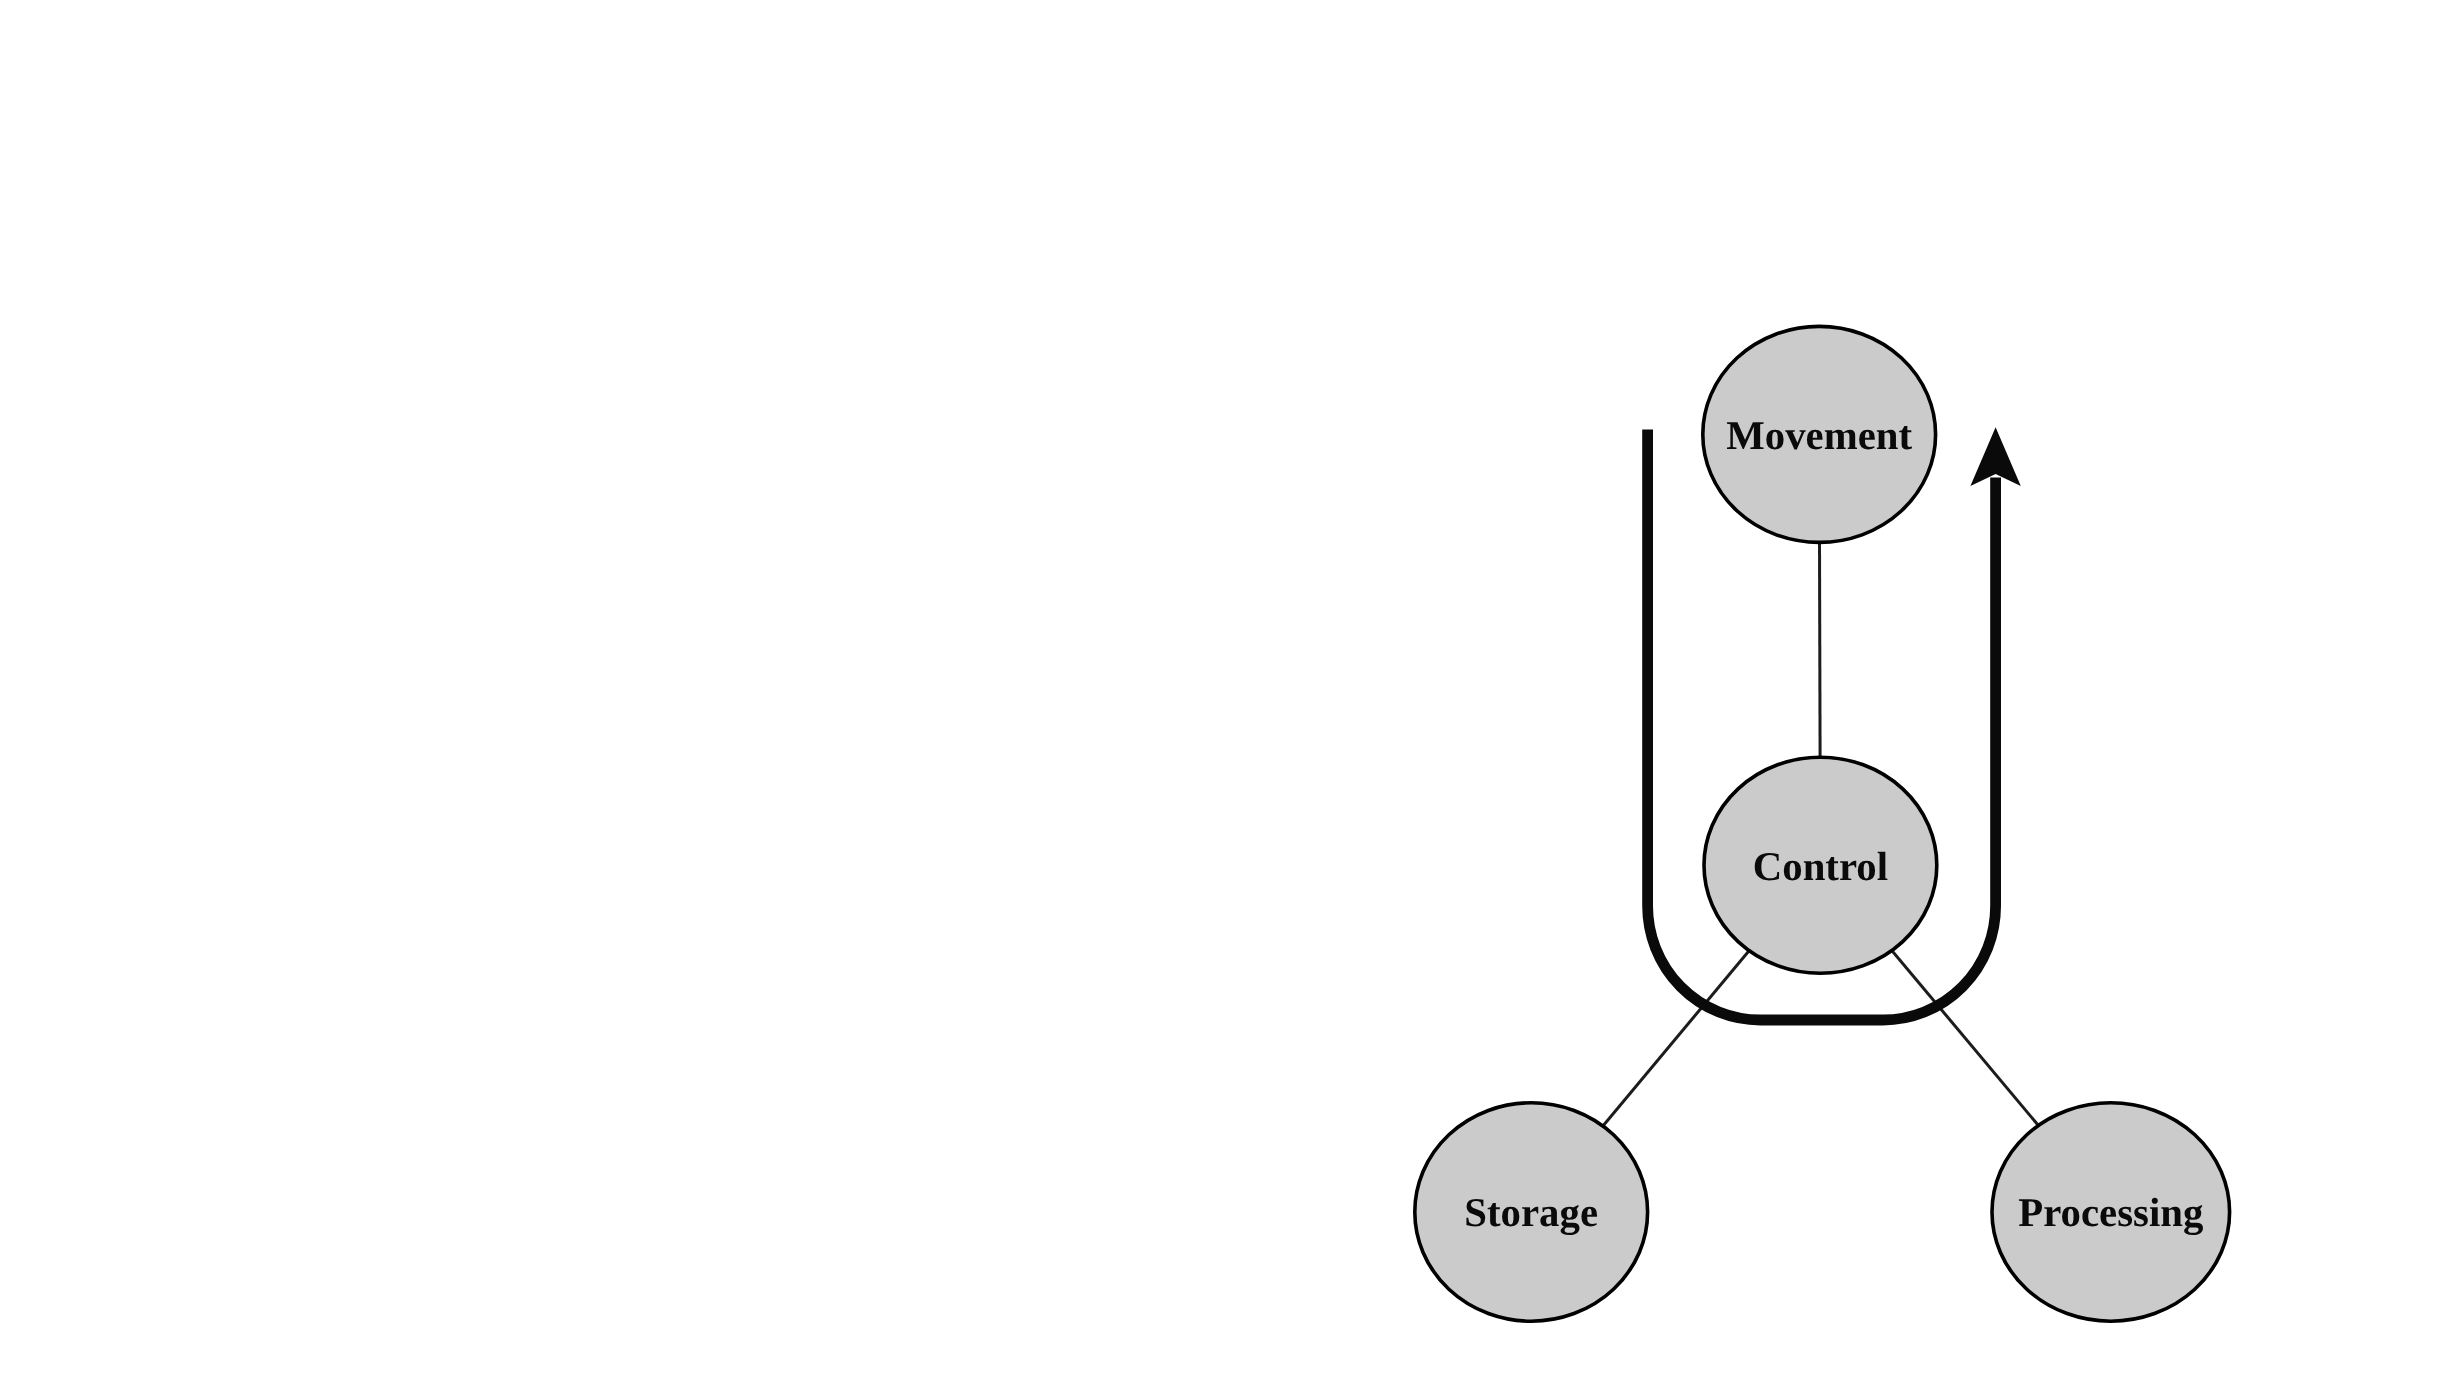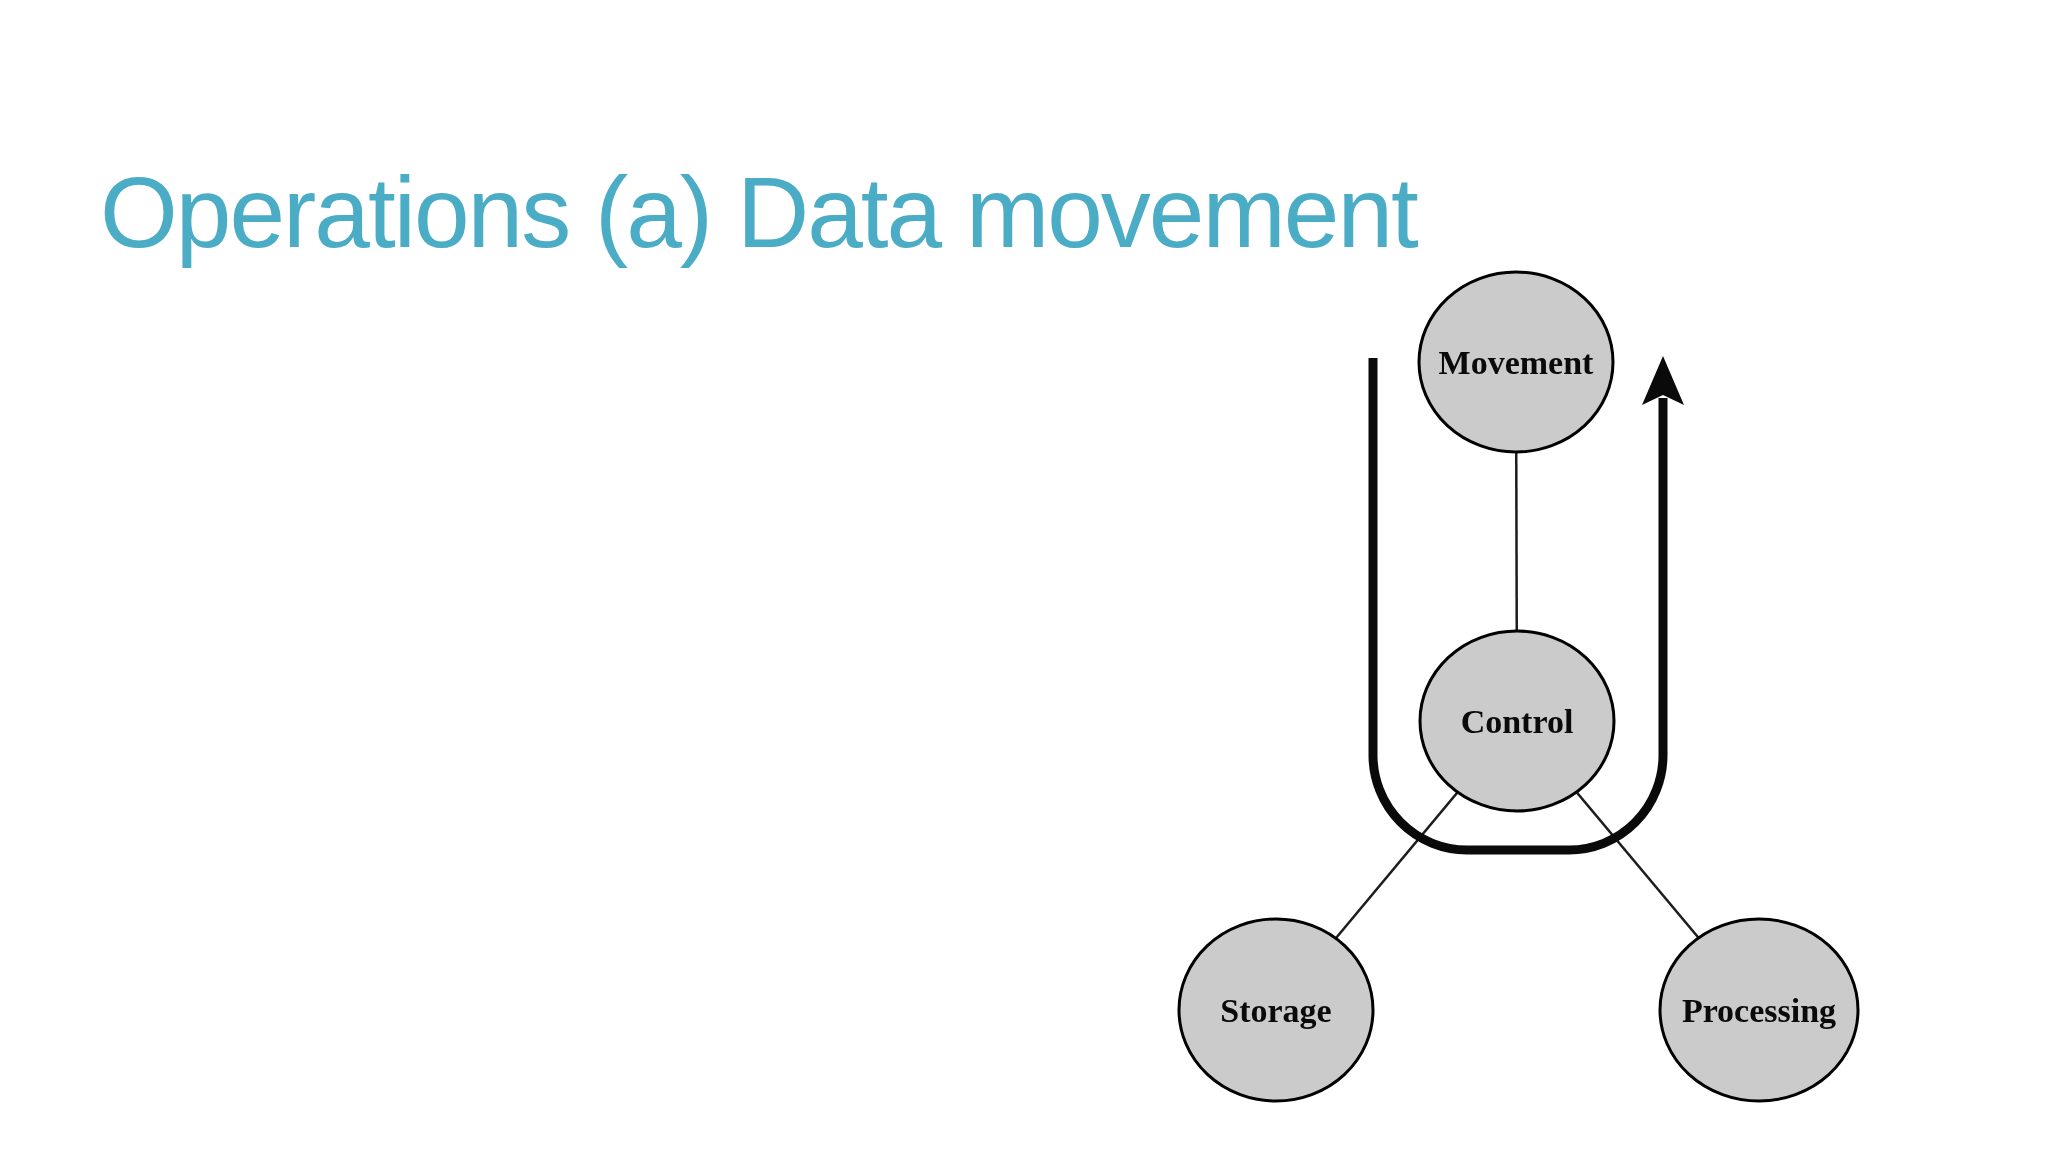--- a/index.html
+++ b/index.html
@@ -62,21 +62,20 @@
     font-size: 34px;
     fill: #0a0a0a;
     text-anchor: middle;
   }
 </style>
 </head>
 <body>
 
 <div class="slide">
 
-  <h1 class="slide-title">Operations (a) Data movement</h1>
 
   <svg class="diagram-svg" viewBox="0 0 2048 1152" xmlns="http://www.w3.org/2000/svg">
 
     <line class="edge-line" x1="1516" y1="362" x2="1517" y2="721"></line>
     <line class="edge-line" x1="1517" y1="721" x2="1276" y2="1010"></line>
     <line class="edge-line" x1="1517" y1="721" x2="1759" y2="1010"></line>
 
     <path class="cycle-arrow-path" d="M 1373 358 L 1373 755 A 94 95 0 0 0 1467 850 L 1569 850 A 94 95 0 0 0 1663 755 L 1663 398"></path>
     <polygon class="arrowhead" points="1663,356 1684,405 1663,395 1642,405"></polygon>
 

